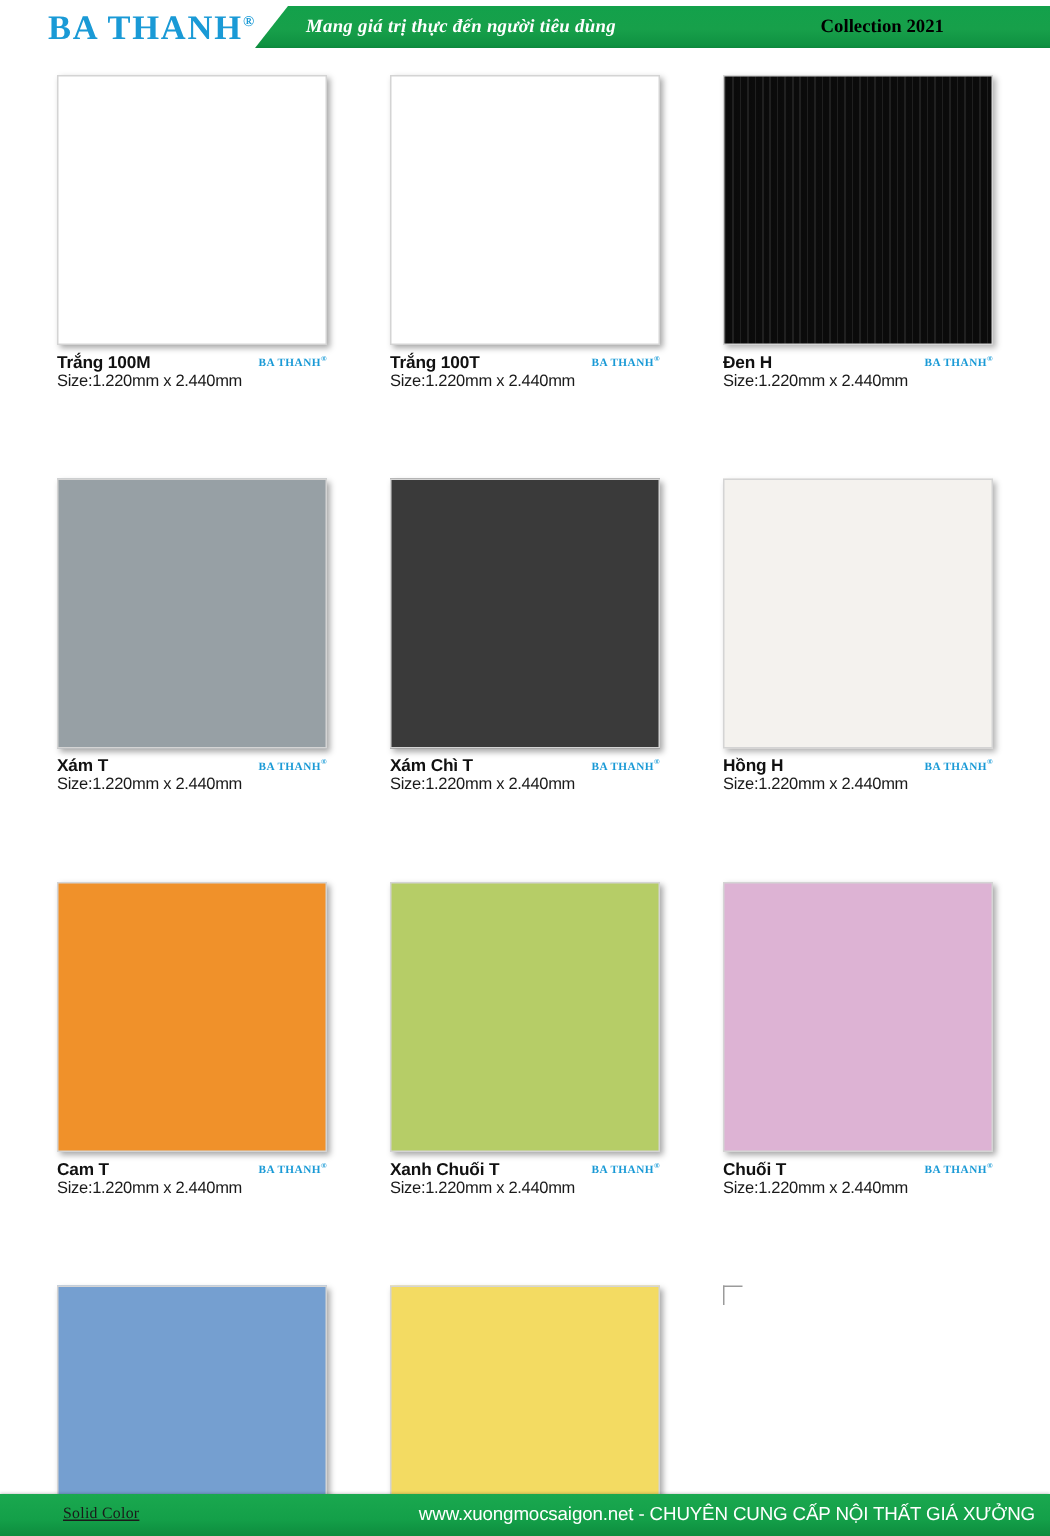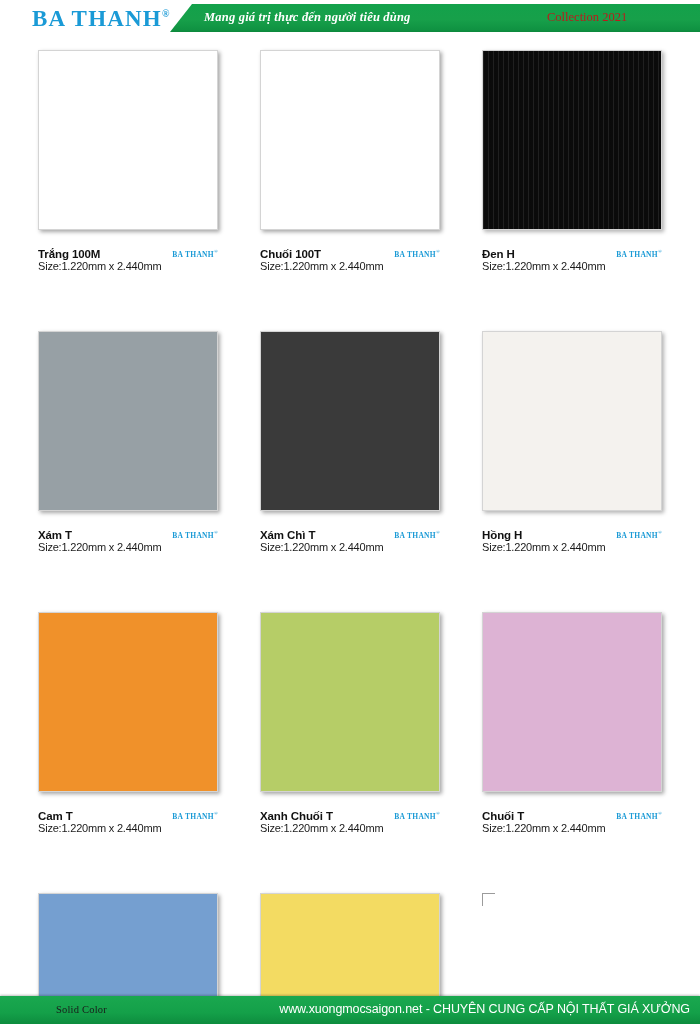--- a/index.html
+++ b/index.html
@@ -82,23 +82,23 @@
     z-index: 4;
     white-space: nowrap;
     letter-spacing: 0.2px;
   }
 
   .collection {
     position: absolute;
     top: 10px;
     left: 547px;
     font-family: "Liberation Serif", serif;
-    font-weight: normal;
+    font-weight: bold;
     font-size: 12.5px;
-    color: #b91c1c;
+    color: #000000;
     z-index: 4;
     white-space: nowrap;
   }
 
   
   .grid {
     position: absolute;
     top: 50px;
     left: 38px;
     width: 624px;
@@ -161,21 +161,21 @@
     position: absolute;
     width: 13px;
     height: 13px;
   }
   .swatch.empty .mk.tl { top: 0; left: 0; border-top: 1px solid #9b9b9b; border-left: 1px solid #9b9b9b; }
   .swatch.empty .mk.tr { top: 0; right: 0; border-top: 1px solid #ffffff; border-right: 1px solid #ffffff; }
 
   
   .caption {
     position: relative;
-    margin-top: 18px;
+    margin-top: 6px;
     height: 28px;
   }
 
   .cap-name {
     font-size: 11.5px;
     font-weight: bold;
     color: #111111;
     line-height: 13px;
     letter-spacing: -0.1px;
     white-space: nowrap;
@@ -213,26 +213,27 @@
     bottom: 0;
     width: 700px;
     height: 28px;
     background: linear-gradient(180deg, #1aa84f 0%, #14a049 60%, #0d8c3e 100%);
     box-shadow: 0 -1px 2px rgba(0,0,0,0.25);
   }
 
   .footer-left {
     position: absolute;
     top: 8px;
-    left: 56px;
+    left: 42px;
     font-family: "Liberation Serif", serif;
     font-size: 10.5px;
     color: #1a1a1a;
     white-space: nowrap;
     letter-spacing: 0.2px;
+    text-decoration: underline;
   }
 
   .footer-right {
     position: absolute;
     top: 6px;
     right: 10px;
     font-size: 12.5px;
     color: #ffffff;
     white-space: nowrap;
     letter-spacing: -0.1px;
@@ -256,21 +257,21 @@
         <div class="swatch plain" style="background: rgb(255, 255, 255);"></div>
         <div class="caption">
           <div class="cap-name">Trắng 100M</div>
           <div class="cap-size">Size:1.220mm x 2.440mm</div>
           <div class="cap-brand"><span>BA THANH</span><span class="reg">®</span></div>
         </div>
       </div>
       <div class="cell">
         <div class="swatch plain" style="background: rgb(255, 255, 255);"></div>
         <div class="caption">
-          <div class="cap-name">Chuối 100T</div>
+          <div class="cap-name">Trắng 100T</div>
           <div class="cap-size">Size:1.220mm x 2.440mm</div>
           <div class="cap-brand"><span>BA THANH</span><span class="reg">®</span></div>
         </div>
       </div>
       <div class="cell">
         <div class="swatch grain" style="background: rgb(11, 11, 11);"></div>
         <div class="caption">
           <div class="cap-name">Đen H</div>
           <div class="cap-size">Size:1.220mm x 2.440mm</div>
           <div class="cap-brand"><span>BA THANH</span><span class="reg">®</span></div>

